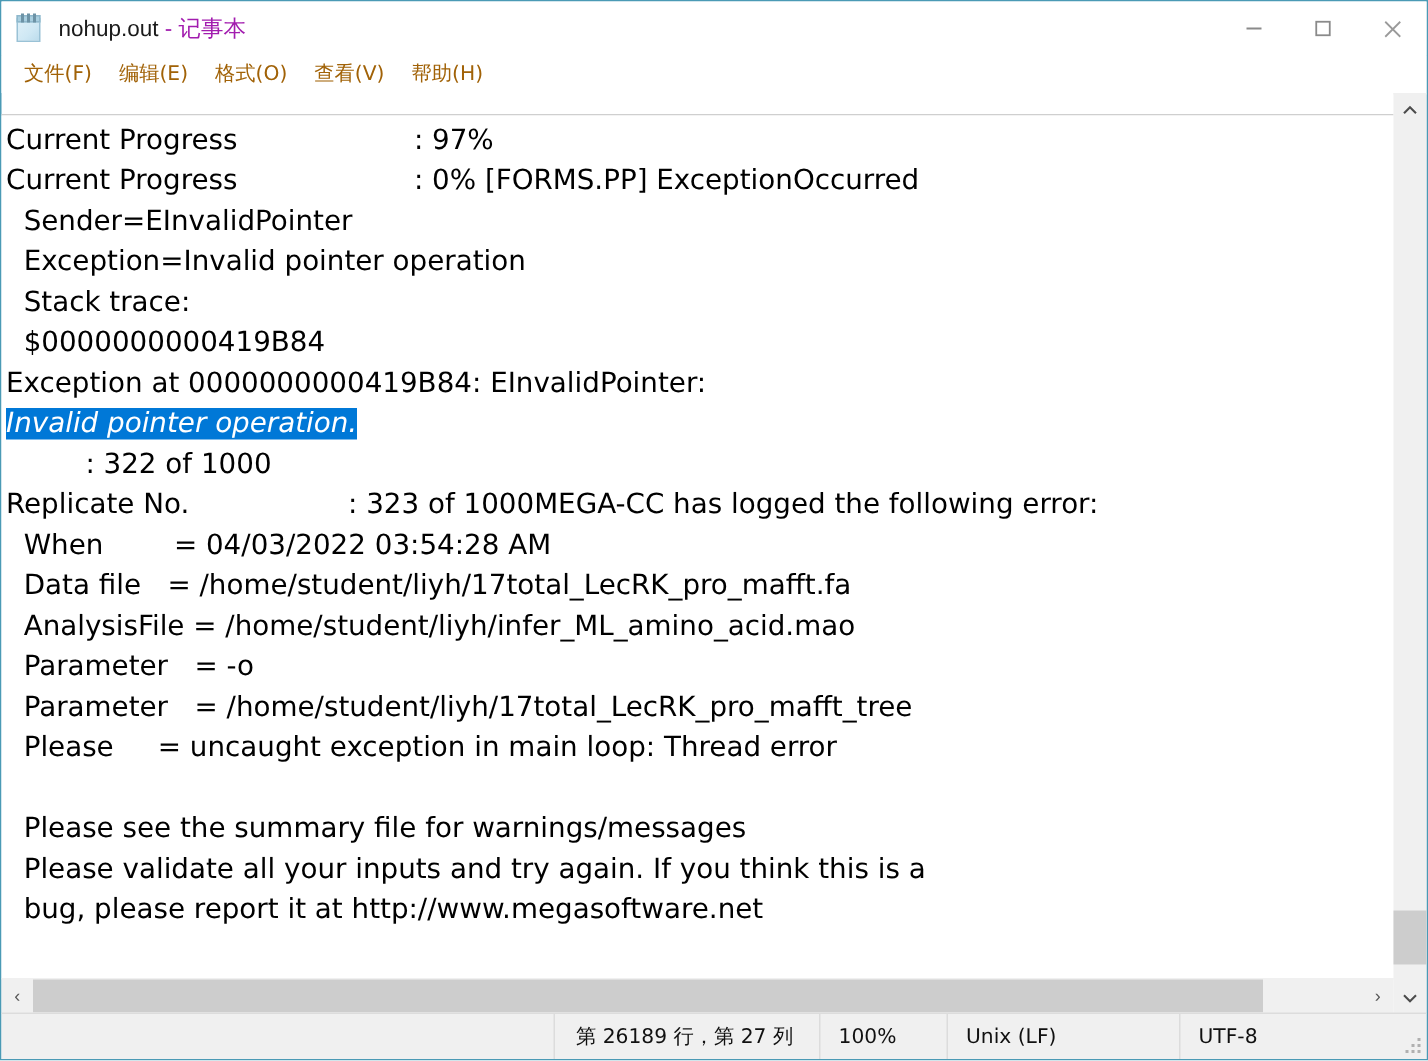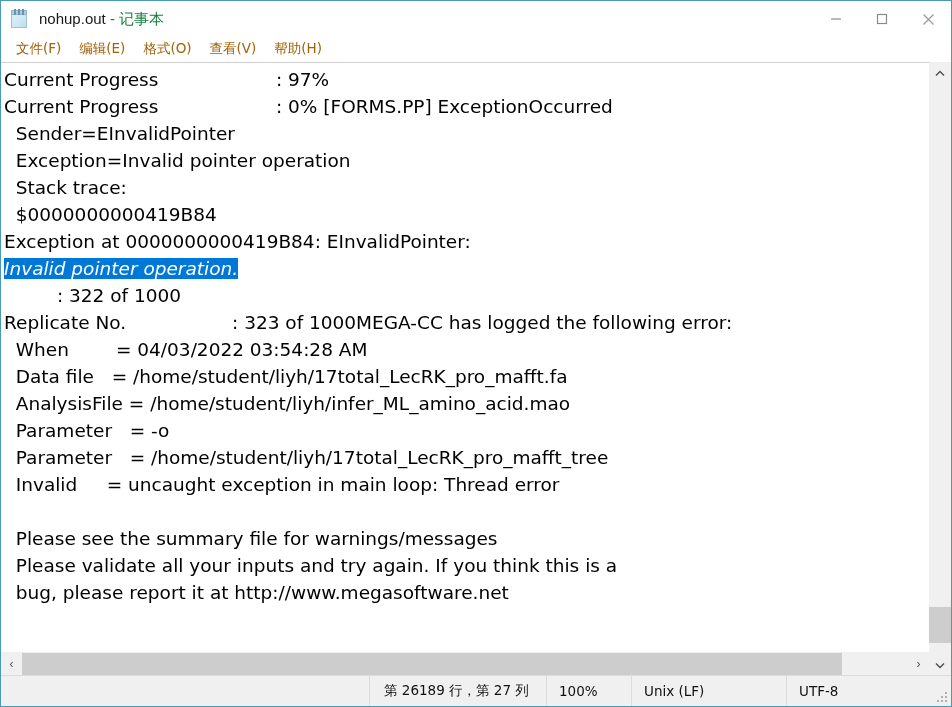--- a/index.html
+++ b/index.html
@@ -73,21 +73,21 @@
     top: 1px;
     width: 2px; height: 6px;
     background: #6d93a6;
   }
   #titletext {
     font-size: 15px;
     color: #1a1a1a;
     white-space: nowrap;
     letter-spacing: 0px;
   }
-  #titletext .suffix { color: #15803d; }
+  #titletext .suffix { color: #a21caf; }
 
   #wincontrols {
     position: absolute;
     right: 0; top: 0;
     height: 36px;
     display: flex;
   }
   .winbtn {
     width: 46px;
     height: 36px;
@@ -124,20 +124,21 @@
     min-height: 0;
     position: relative;
   }
   #editorwrap {
     flex: 1 1 auto;
     display: flex;
     flex-direction: column;
     min-width: 0;
     border-top: 1px solid #cfcfcf;
     box-sizing: border-box;
+    margin-top: 14px;
   }
   #textarea {
     flex: 1 1 auto;
     background: #ffffff;
     overflow: hidden;
     position: relative;
     padding-top: 3px;
     box-sizing: border-box;
   }
   .txtline {
@@ -321,21 +322,21 @@
           <div class="txtline">  $0000000000419B84</div>
           <div class="txtline">Exception at 0000000000419B84: EInvalidPointer:</div>
           <div class="txtline"><span class="sel">Invalid pointer operation.</span></div>
           <div class="txtline">         : 322 of 1000</div>
           <div class="txtline">Replicate No.                  : 323 of 1000MEGA-CC has logged the following error:</div>
           <div class="txtline">  When        = 04/03/2022 03:54:28 AM</div>
           <div class="txtline">  Data file   = /home/student/liyh/17total_LecRK_pro_mafft.fa</div>
           <div class="txtline">  AnalysisFile = /home/student/liyh/infer_ML_amino_acid.mao</div>
           <div class="txtline">  Parameter   = -o</div>
           <div class="txtline">  Parameter   = /home/student/liyh/17total_LecRK_pro_mafft_tree</div>
-          <div class="txtline">  Invalid     = uncaught exception in main loop: Thread error</div>
+          <div class="txtline">  Please     = uncaught exception in main loop: Thread error</div>
           <div class="txtline blankline"></div>
           <div class="txtline">  Please see the summary file for warnings/messages</div>
           <div class="txtline">  Please validate all your inputs and try again. If you think this is a</div>
           <div class="txtline">  bug, please report it at http://www.megasoftware.net</div>
         </div>
 
       <div id="hscroll">
         <div class="hs-arrow">‹</div>
         <div id="hs-track">
           <div id="hs-thumb" style="width: 820px;"></div>

